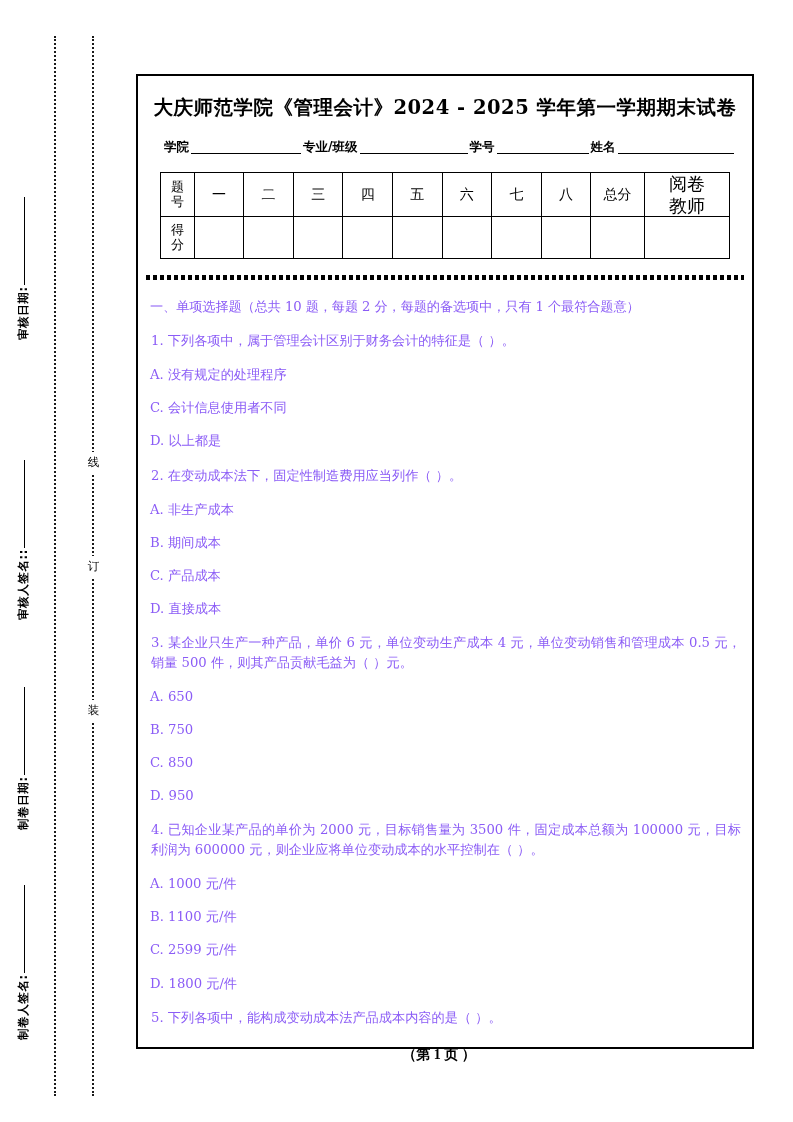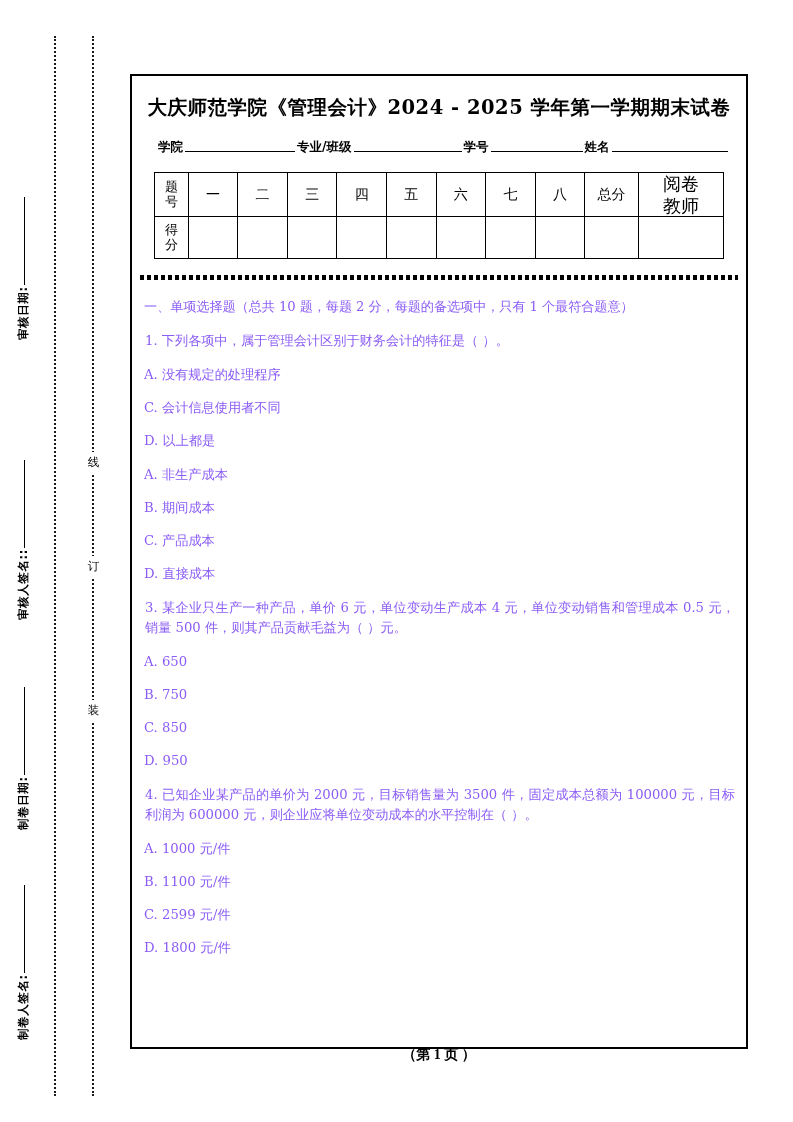--- a/index.html
+++ b/index.html
@@ -69,21 +69,21 @@
     padding: 3px 0;
     font-family: "DejaVu Sans", "Liberation Sans", sans-serif;
   }
   #seal-xian { top: 452px; }
   #seal-ding { top: 556px; }
   #seal-zhuang { top: 700px; }
 
   
   #exam-frame {
     position: absolute;
-    left: 130px;
+    left: 136px;
     top: 74px;
     width: 618px;
     height: 975px;
     border: 2px solid #000000;
     background: #ffffff;
     padding: 0;
   }
 
   #paper-title {
     text-align: center;
@@ -94,21 +94,21 @@
     margin-top: 18px;
     white-space: nowrap;
   }
 
   #student-info {
     margin: 18px 16px 0 26px;
     font-size: 12.5px;
     font-family: "DejaVu Serif", "Liberation Serif", serif;
     font-weight: bold;
     display: flex;
-    align-items: flex-start;
+    align-items: center;
     white-space: nowrap;
   }
   #student-info .fld-label { flex: 0 0 auto; }
   #student-info .fld-line {
     flex: 1 1 auto;
     border-bottom: 1px solid #000;
     height: 13px;
     margin: 0 2px;
   }
   #student-info .fld-line.w-college { flex: 0 0 110px; }
@@ -278,34 +278,36 @@
   <div id="dotted-sep"></div>
 
   <div id="question-body">
     <div class="q-section-title">一、单项选择题（总共 10 题，每题 2 分，每题的备选项中，只有 1 个最符合题意）</div>
 
     <div class="q-stem">1. 下列各项中，属于管理会计区别于财务会计的特征是（  ）。</div>
     <div class="q-option">A. 没有规定的处理程序</div>
     <div class="q-option">C. 会计信息使用者不同</div>
     <div class="q-option">D. 以上都是</div>
 
+    <div class="q-stem">2. 在变动成本法下，固定性制造费用应当列作（  ）。</div>
     <div class="q-option">A. 非生产成本</div>
     <div class="q-option">B. 期间成本</div>
     <div class="q-option">C. 产品成本</div>
     <div class="q-option">D. 直接成本</div>
 
     <div class="q-stem">3. 某企业只生产一种产品，单价 6 元，单位变动生产成本 4 元，单位变动销售和管理成本 0.5 元，销量 500 件，则其产品贡献毛益为（  ）元。</div>
     <div class="q-option">A. 650</div>
     <div class="q-option">B. 750</div>
     <div class="q-option">C. 850</div>
     <div class="q-option">D. 950</div>
 
     <div class="q-stem">4. 已知企业某产品的单价为 2000 元，目标销售量为 3500 件，固定成本总额为 100000 元，目标利润为 600000 元，则企业应将单位变动成本的水平控制在（  ）。</div>
     <div class="q-option">A. 1000 元/件</div>
     <div class="q-option">B. 1100 元/件</div>
     <div class="q-option">C. 2599 元/件</div>
     <div class="q-option">D. 1800 元/件</div>
 
+    <div class="q-stem">5. 下列各项中，能构成变动成本法产品成本内容的是（  ）。</div>
   </div>
 
 </div>
 
 <div id="page-footer">（第 1 页 ）</div>
 
 </body></html>

